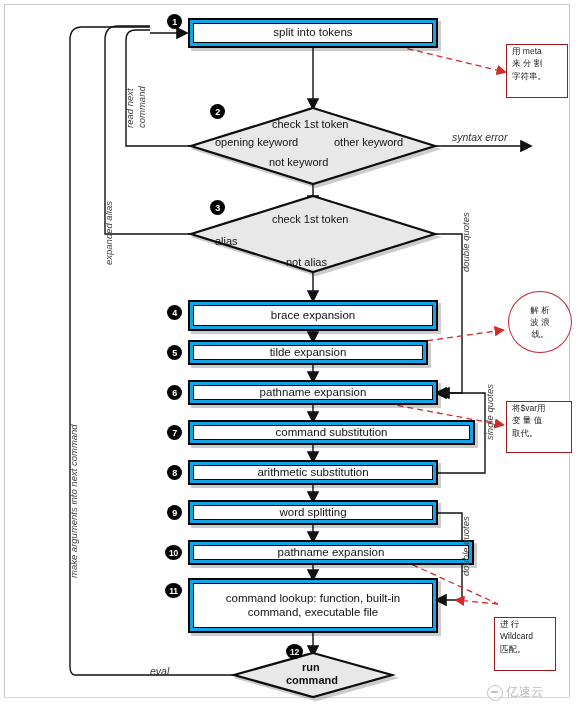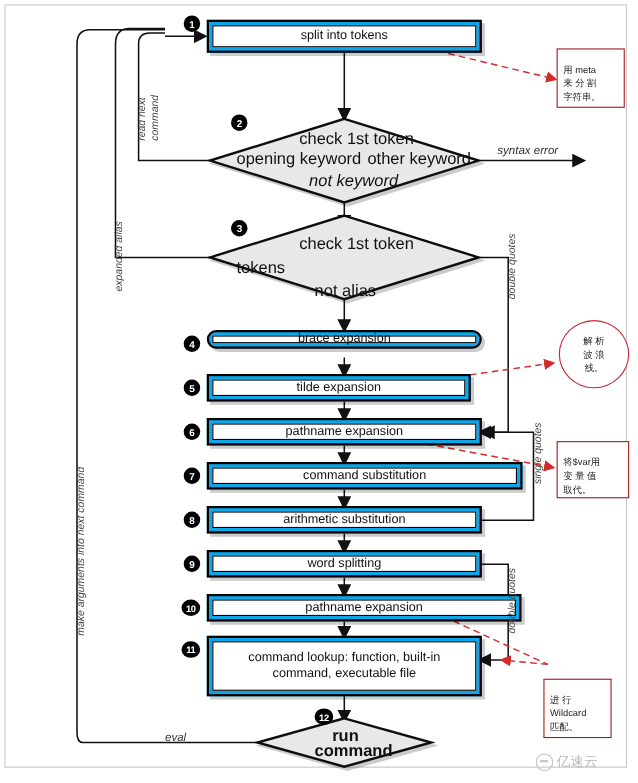--- a/index.html
+++ b/index.html
@@ -60,33 +60,33 @@
   .vlbl{
     position:absolute;
     font-size:9.5px;font-style:italic;color:#444;
     white-space:nowrap;
     transform-origin:0 0;
   }
   .rot-up{transform:rotate(-90deg);}
 
   
   .dtext{
-    position:absolute;font-size:15px;color:#111;white-space:nowrap;
+    position:absolute;font-size:11px;color:#111;white-space:nowrap;
   }
   .dtext.bold{font-weight:bold;}
 
   
   .anno{
     position:absolute;
     border:1.5px solid #9e1b1b;
     background:#ffffff;
     color:#1a1a1a;
     font-size:8.5px;
     line-height:1.45;
-    padding:12px 5px;
+    padding:0 5px;
     box-sizing:border-box;
     text-align:left;
   }
   .anno.oval{
     border-radius:50%;
     border:1.5px solid #c0272d;
     display:flex;align-items:center;justify-content:center;
     text-align:center;
     padding:2px;
   }
@@ -187,21 +187,21 @@
       <path d="M498,604 L456,600" marker-end="url(#ahr)"></path>
     </g>
   </svg>
 
   <div class="pbox" style="left:188px;top:18px;width:250px;height:30px;">
     <div class="inner">
         <span>split into tokens</span>
       </div>
   </div>
 
-  <div class="pbox" style="left:188px;top:300px;width:250px;height:17px;border-radius:10px;">
+  <div class="pbox" style="left:188px;top:300px;width:250px;height:31px;">
     <div class="inner">
         <span>brace expansion</span>
       </div>
   </div>
 
   <div class="pbox" style="left:188px;top:340px;width:240px;height:25px;">
     <div class="inner">
         <span>tilde expansion</span>
       </div>
   </div>
@@ -239,24 +239,24 @@
   <div class="pbox" style="left:188px;top:578px;width:250px;height:55px;">
     <div class="inner" style="flex-direction:column;line-height:1.2;">
       <span>command lookup: function, built-in</span>
       <span>command, executable file</span>
     </div>
   </div>
 
   <div class="dtext" style="left:272px;top:118px;">check 1st token</div>
   <div class="dtext" style="left:215px;top:136px;">opening keyword</div>
   <div class="dtext" style="left:334px;top:136px;">other keyword</div>
-  <div class="dtext" style="left:281px;top:156px;font-style:italic;">not keyword</div>
+  <div class="dtext" style="left:269px;top:156px;">not keyword</div>
 
   <div class="dtext" style="left:272px;top:213px;">check 1st token</div>
-  <div class="dtext" style="left:215px;top:235px;">tokens</div>
+  <div class="dtext" style="left:215px;top:235px;">alias</div>
   <div class="dtext" style="left:286px;top:256px;">not alias</div>
 
   <div class="dtext bold" style="left:302px;top:661px;">run</div>
   <div class="dtext bold" style="left:286px;top:674px;">command</div>
 
   <div class="badge" style="left:167px;top:14px;">1</div>
   <div class="badge" style="left:210px;top:104px;">2</div>
   <div class="badge" style="left:210px;top:200px;">3</div>
   <div class="badge" style="left:167px;top:305px;">4</div>
   <div class="badge" style="left:167px;top:345px;">5</div>

